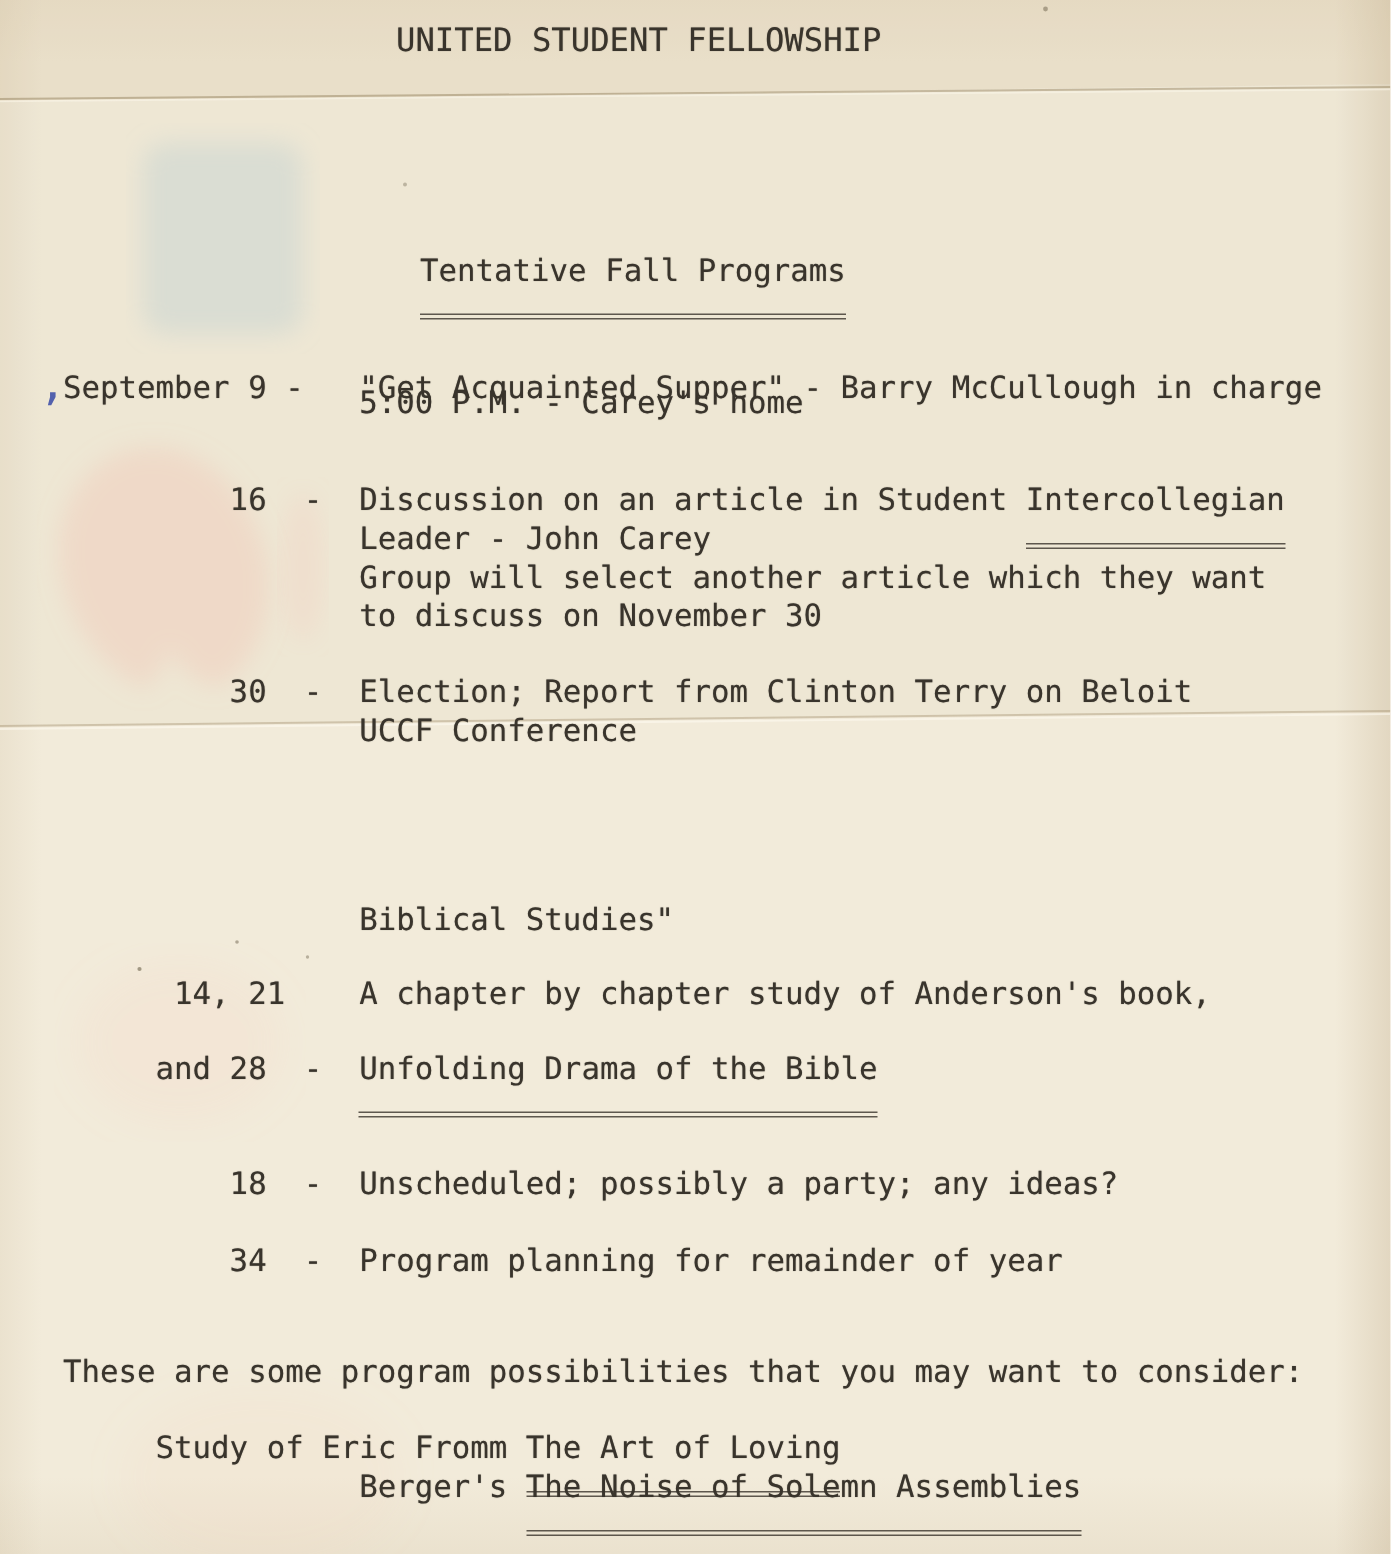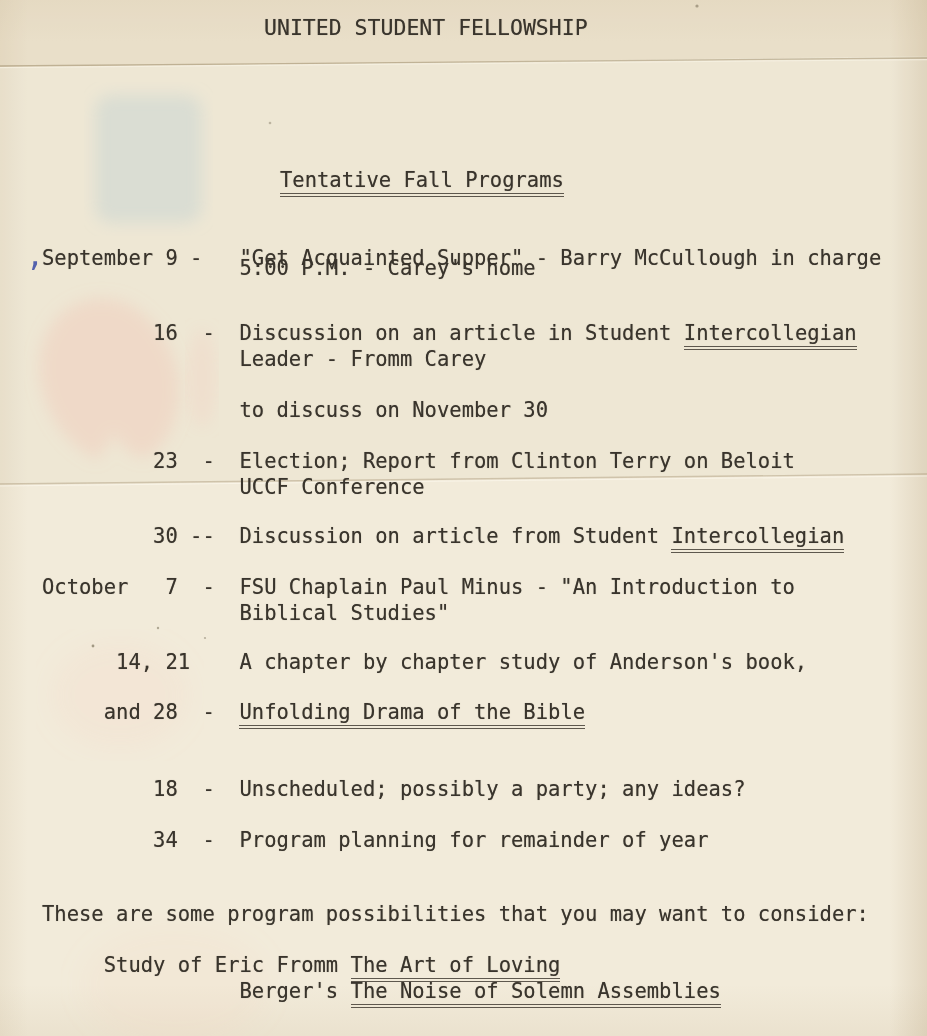--- a/index.html
+++ b/index.html
@@ -36,21 +36,21 @@
 
   .title {
     left: 264px;
     font-size: 21.5px;
   }
 
   .heading { left: 280px; }
 
   .u {
     border-bottom: 4px double rgba(52,46,38,0.78);
-    padding-bottom: 1px;
+    padding-bottom: 17px;
   }
 </style>
 </head>
 <body>
 
 <div id="paper">
 
   <svg id="ghost-layer" width="927" height="1036" viewBox="0 0 927 1036" xmlns="http://www.w3.org/2000/svg">
     <defs>
       <filter id="blur8">
@@ -87,29 +87,28 @@
   </svg>
 
   <div class="tl title" style="top:15px">UNITED STUDENT FELLOWSHIP</div>
 
   <div class="tl heading" style="top:167px"><span class="u">Tentative Fall Programs</span></div>
 
   <div class="tl" style="top:245px">September 9 -   "Get Acquainted Supper" - Barry McCullough in charge</div>
   <div class="tl" style="top:255px">                5:00 P.M. - Carey's home</div>
 
   <div class="tl" style="top:320px"><span>         16  -  Discussion on an article in Student </span><span class="u">Intercollegian</span></div>
-  <div class="tl" style="top:346px">                Leader - Fromm Carey</div>
+  <div class="tl" style="top:346px">                Leader - John Carey</div>
+  <div class="tl" style="top:372px">                Group will select another article which they want</div>
   <div class="tl" style="top:397px">                to discuss on November 30</div>
 
-  <div class="tl" style="top:448px">         23  -  Election; Report from Clinton Terry on Beloit</div>
+  <div class="tl" style="top:448px">         30  -  Election; Report from Clinton Terry on Beloit</div>
   <div class="tl" style="top:474px">                UCCF Conference</div>
 
-  <div class="tl" style="top:523px"><span>         30 --  Discussion on article from Student </span><span class="u">Intercollegian</span></div>
 
-  <div class="tl" style="top:574px">October   7  -  FSU Chaplain Paul Minus - "An Introduction to</div>
   <div class="tl" style="top:600px">                Biblical Studies"</div>
 
   <div class="tl" style="top:649px">      14, 21    A chapter by chapter study of Anderson's book,</div>
   <div class="tl" style="top:699px"><span>     and 28  -  </span><span class="u">Unfolding Drama of the Bible</span></div>
 
   <div class="tl" style="top:776px">         18  -  Unscheduled; possibly a party; any ideas?</div>
   <div class="tl" style="top:827px">         34  -  Program planning for remainder of year</div>
 
   <div class="tl" style="top:952px"><span>     Study of Eric Fromm </span><span class="u">The Art of Loving</span></div>
 

